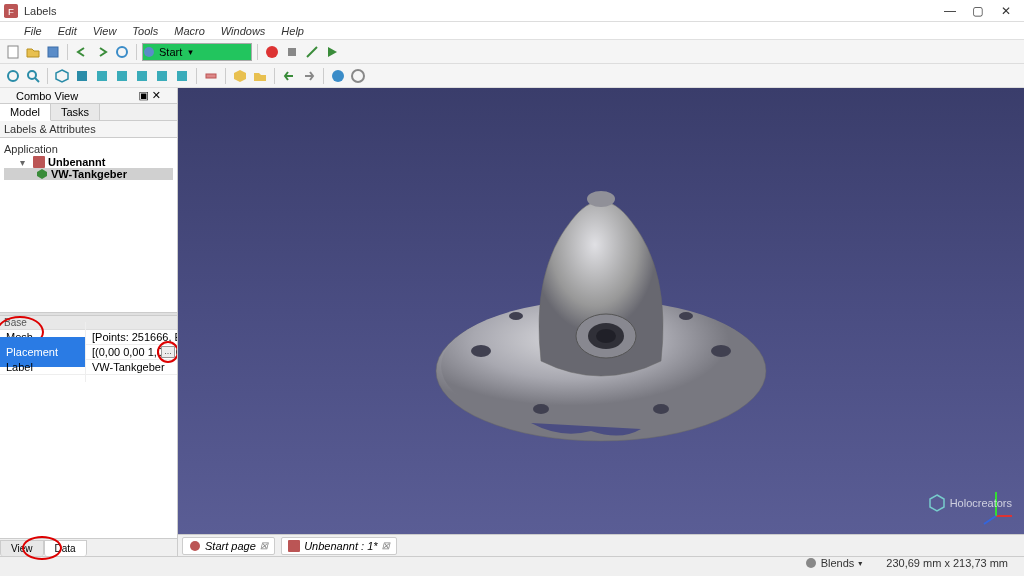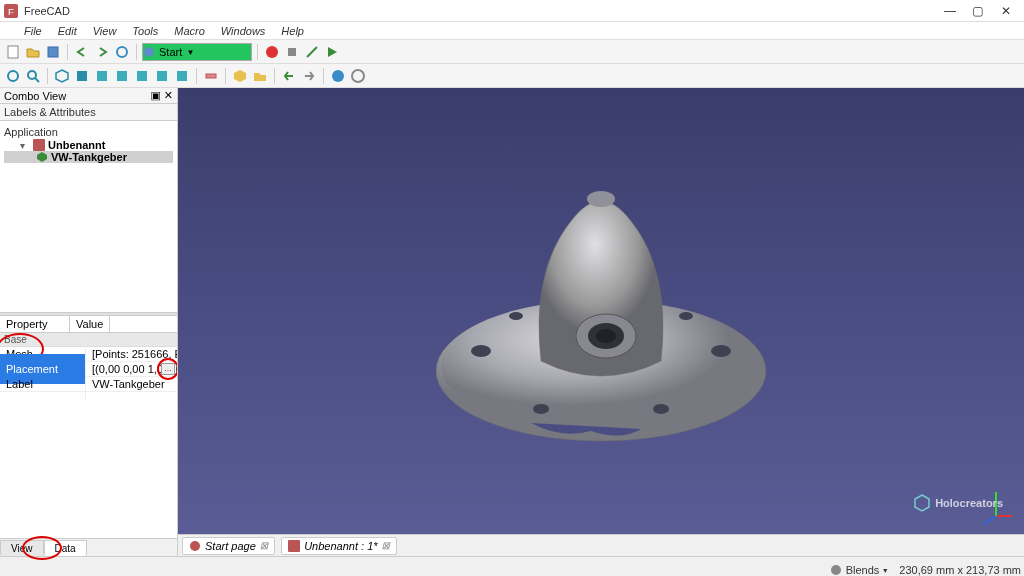--- a/index.html
+++ b/index.html
@@ -19,21 +19,21 @@
   
   .toolbar-row { height: 24px; background: #f5f5f5; display: flex; align-items: center; padding: 2px 4px; border-bottom: 1px solid #ddd; gap: 2px; }
   .tool-btn { width: 18px; height: 18px; display: flex; align-items: center; justify-content: center; border-radius: 2px; }
   .tool-sep { width: 1px; height: 16px; background: #ccc; margin: 0 3px; }
   .dropdown { height: 18px; border: 1px solid #aaa; background: #22c55e; padding: 0 0; font-size: 11px; display: flex; align-items: center; }
   .dropdown::after { content: "▾"; margin-left: 6px; font-size: 9px; }
   
   
   .main { flex: 1; display: flex; min-height: 0; }
   .sidebar { width: 178px; background: #f5f5f5; border-right: 1px solid #ccc; display: flex; flex-direction: column; }
-  .panel-header { height: 16px; display: flex; align-items: center; justify-content: space-between; padding: 0 4px; border-bottom: 1px solid #ccc; font-size: 10px; }
+  .panel-header { height: 16px; display: flex; align-items: center; justify-content: space-between; padding: 0 16px; border-bottom: 1px solid #ccc; font-size: 10px; }
   .panel-header .icons { display: flex; gap: 3px; font-size: 9px; }
   .tabs { display: flex; border-bottom: 1px solid #ccc; background: #f0f0f0; }
   .tab { padding: 2px 10px; font-size: 11px; border-right: 1px solid #ccc; background: #e8e8e8; }
   .tab.active { background: #fff; border-bottom: 1px solid #fff; margin-bottom: -1px; }
   
   .tree-area { flex: 1; background: #fff; padding: 4px; overflow: auto; }
   .tree-label { font-size: 11px; color: #333; padding: 1px 0; }
   .tree-node { padding-left: 16px; display: flex; align-items: center; gap: 3px; }
   .tree-node .icon { width: 12px; height: 12px; }
   .tree-node.selected { background: #d0d0d0; }
@@ -61,32 +61,32 @@
   .viewport-col { flex: 1; display: flex; flex-direction: column; }
   .viewport { flex: 1; background: linear-gradient(to bottom, #3a3d6b 0%, #4a4d82 50%, #5a5d95 100%); position: relative; }
   .mesh-object { position: absolute; left: 50%; top: 50%; transform: translate(-50%, -50%); }
   .doc-tabs { height: 22px; background: #f0f0f0; display: flex; align-items: center; padding: 0 4px; gap: 6px; border-top: 1px solid #ccc; font-style: italic; }
   .doc-tab { display: flex; align-items: center; gap: 4px; padding: 2px 6px; font-size: 11px; border: 1px solid #ccc; background: #fff; border-radius: 2px; }
   .doc-tab .close { font-size: 10px; color: #888; }
   
   .axis-gizmo { position: absolute; right: 8px; bottom: 8px; }
   
   
-  .statusbar { height: 20px; background: #f0f0f0; border-top: 1px solid #ccc; display: flex; align-items: flex-end; justify-content: flex-end; padding: 0 3px; gap: 12px; font-size: 10px; color: #333; }
-  .watermark { position: absolute; right: 21px; bottom: 22px; color: rgba(255,255,255,0.7); font-size: 16px; font-weight: bold; display: flex; align-items: center; gap: 4px; }
+  .statusbar { height: 20px; background: #f0f0f0; border-top: 1px solid #ccc; display: flex; align-items: flex-start; justify-content: flex-end; padding: 0 16px; gap: 24px; font-size: 10px; color: #333; }
+  .watermark { position: absolute; right: 12px; bottom: 22px; color: rgba(255,255,255,0.7); font-size: 16px; font-weight: normal; display: flex; align-items: center; gap: 4px; }
 </style>
 </head>
 <body>
 
 <div class="titlebar">
   <svg class="app-icon" viewBox="0 0 16 16">
       <rect width="16" height="16" fill="#b55" rx="2"></rect>
       <text x="8" y="12" font-size="10" fill="#fff" text-anchor="middle">F</text>
     </svg>
-  <span class="title">FreeCAD</span>
+  <span class="title">Labels</span>
   <div class="win-btns">
     <div class="win-btn">—</div>
     <div class="win-btn">▢</div>
     <div class="win-btn">✕</div>
   </div>
 </div>
 
 <div class="menubar">
   <span class="menu-item">File</span>
   <span class="menu-item">Edit</span>
@@ -250,43 +250,43 @@
 
 <div class="main">
   <div class="sidebar">
     <div class="panel-header">
       <span>Combo View</span>
       <span class="icons">
         <span>▣</span>
         <span>✕</span>
       </span>
     </div>
+    <div class="tabs">
+      <div class="tab active">Model</div>
+      <div class="tab">Tasks</div>
+    </div>
     <div class="tree-label" style="padding:2px 4px;border-bottom:1px solid #ccc;">Labels &amp; Attributes</div>
     <div class="tree-area">
       <div class="tree-label">Application</div>
       <div class="tree-node">
         <span class="expand">▾</span>
         <svg class="icon" viewBox="0 0 12 12">
             <rect width="12" height="12" fill="#b55" rx="1"></rect>
           </svg>
         <span style="font-weight:bold;">Unbenannt</span>
       </div>
       <div class="tree-node selected" style="padding-left:32px;">
         <svg class="icon" viewBox="0 0 12 12">
             <path d="M1 4 L6 1 L11 4 L11 8 L6 11 L1 8 z" fill="#3a8c3a"></path>
           </svg>
         <span style="font-weight:bold;">VW-Tankgeber</span>
       </div>
     </div>
     <div class="splitter"></div>
     <div class="prop-area">
-      <div class="prop-header">
-        <div class="col">Property</div>
-        <div class="col">Value</div>
-      </div>
       <div class="prop-rows">
         <div class="prop-group">Base</div>
         <div class="prop-row">
           <div class="circle-mark" style="left:-4px;top:-14px;width:48px;height:32px;"></div>
           <div class="k">Mesh</div>
           <div class="v">[Points: 251666, Edges: 751887, F...</div>
         </div>
         <div class="prop-row selected">
           <div class="k">Placement</div>
           <div class="v">[(0,00 0,00 1,00);0,00 °;(0,00 0,00 ...</div>

